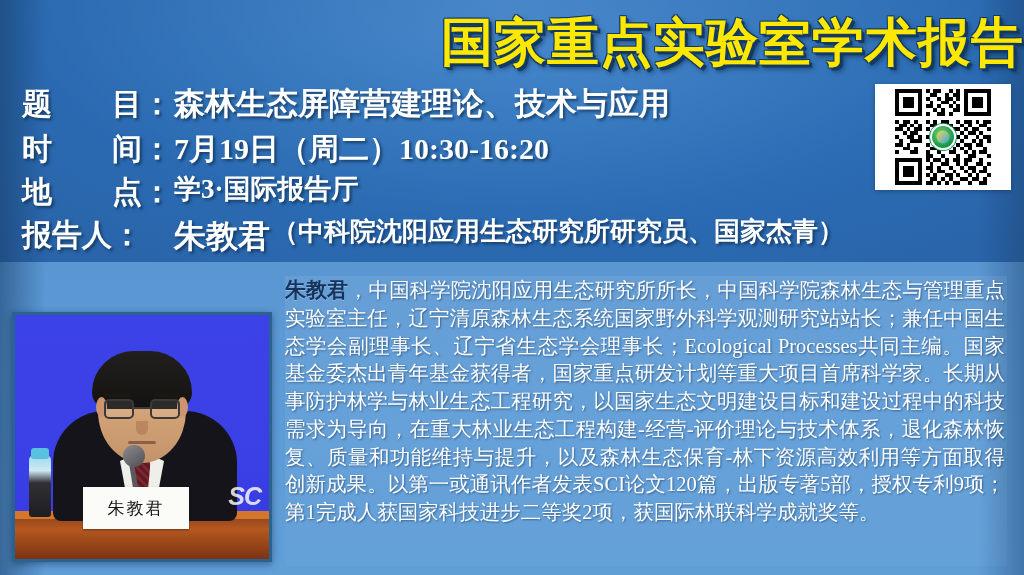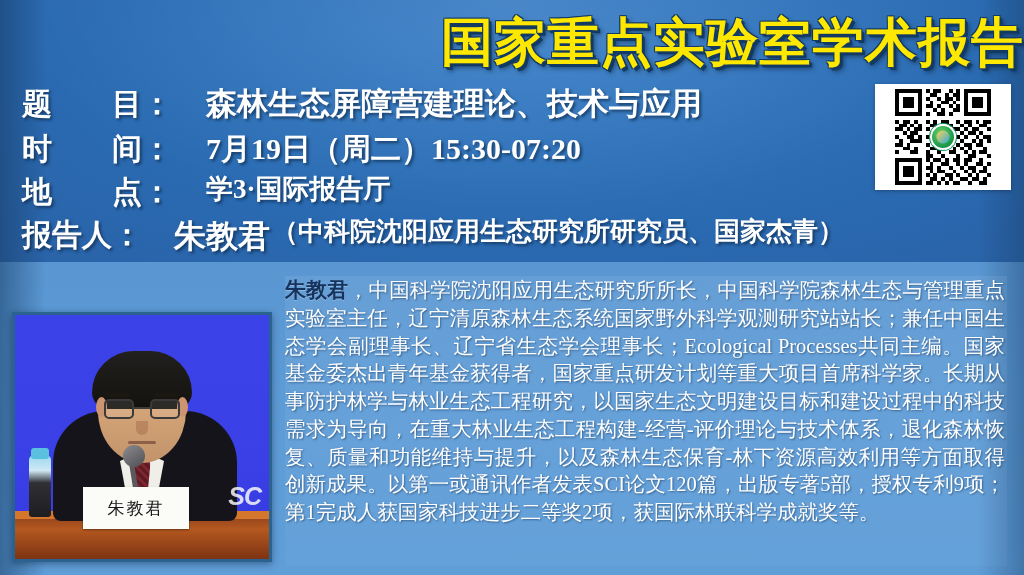--- a/index.html
+++ b/index.html
@@ -62,21 +62,21 @@
     font-size:30px; font-weight:bold;
     line-height:1.44;
     text-shadow:2px 2px 3px rgba(12,38,68,.7);
     white-space:nowrap;
   }
   .info-label {
     display:inline-block; width:152px; flex:0 0 152px;
     letter-spacing:0px;
   }
   .info-label.wide { letter-spacing:0; }
-  .info-value { font-weight:bold;margin-left:32px; }
+  .info-value { font-weight:bold; }
   .info-value.title-val { font-size:31px; }
   .speaker-name { font-size:32px; font-weight:bold; margin-right:2px; }
   .speaker-affil { font-size:26px; font-weight:bold; }
   .venue-val { font-size:27px; }
 
   
   .qr-wrap {
     position:absolute; right:13px; top:84px;
     width:136px; height:106px;
     background:#ffffff; padding:5px;
@@ -245,21 +245,21 @@
 
   <div class="info">
 
     <div class="info-row">
       <span class="info-label">题　　目：</span>
       <span class="info-value title-val">森林生态屏障营建理论、技术与应用</span>
     </div>
 
     <div class="info-row">
       <span class="info-label">时　　间：</span>
-      <span class="info-value">7月19日（周二）15:30-07:20</span>
+      <span class="info-value">7月19日（周二）10:30-16:20</span>
     </div>
 
     <div class="info-row">
       <span class="info-label">地　　点：</span>
       <span class="info-value venue-val">学3·国际报告厅</span>
     </div>
 
     <div class="info-row">
       <span class="info-label wide">报告人：</span>
       <span class="speaker-name">朱教君</span>

